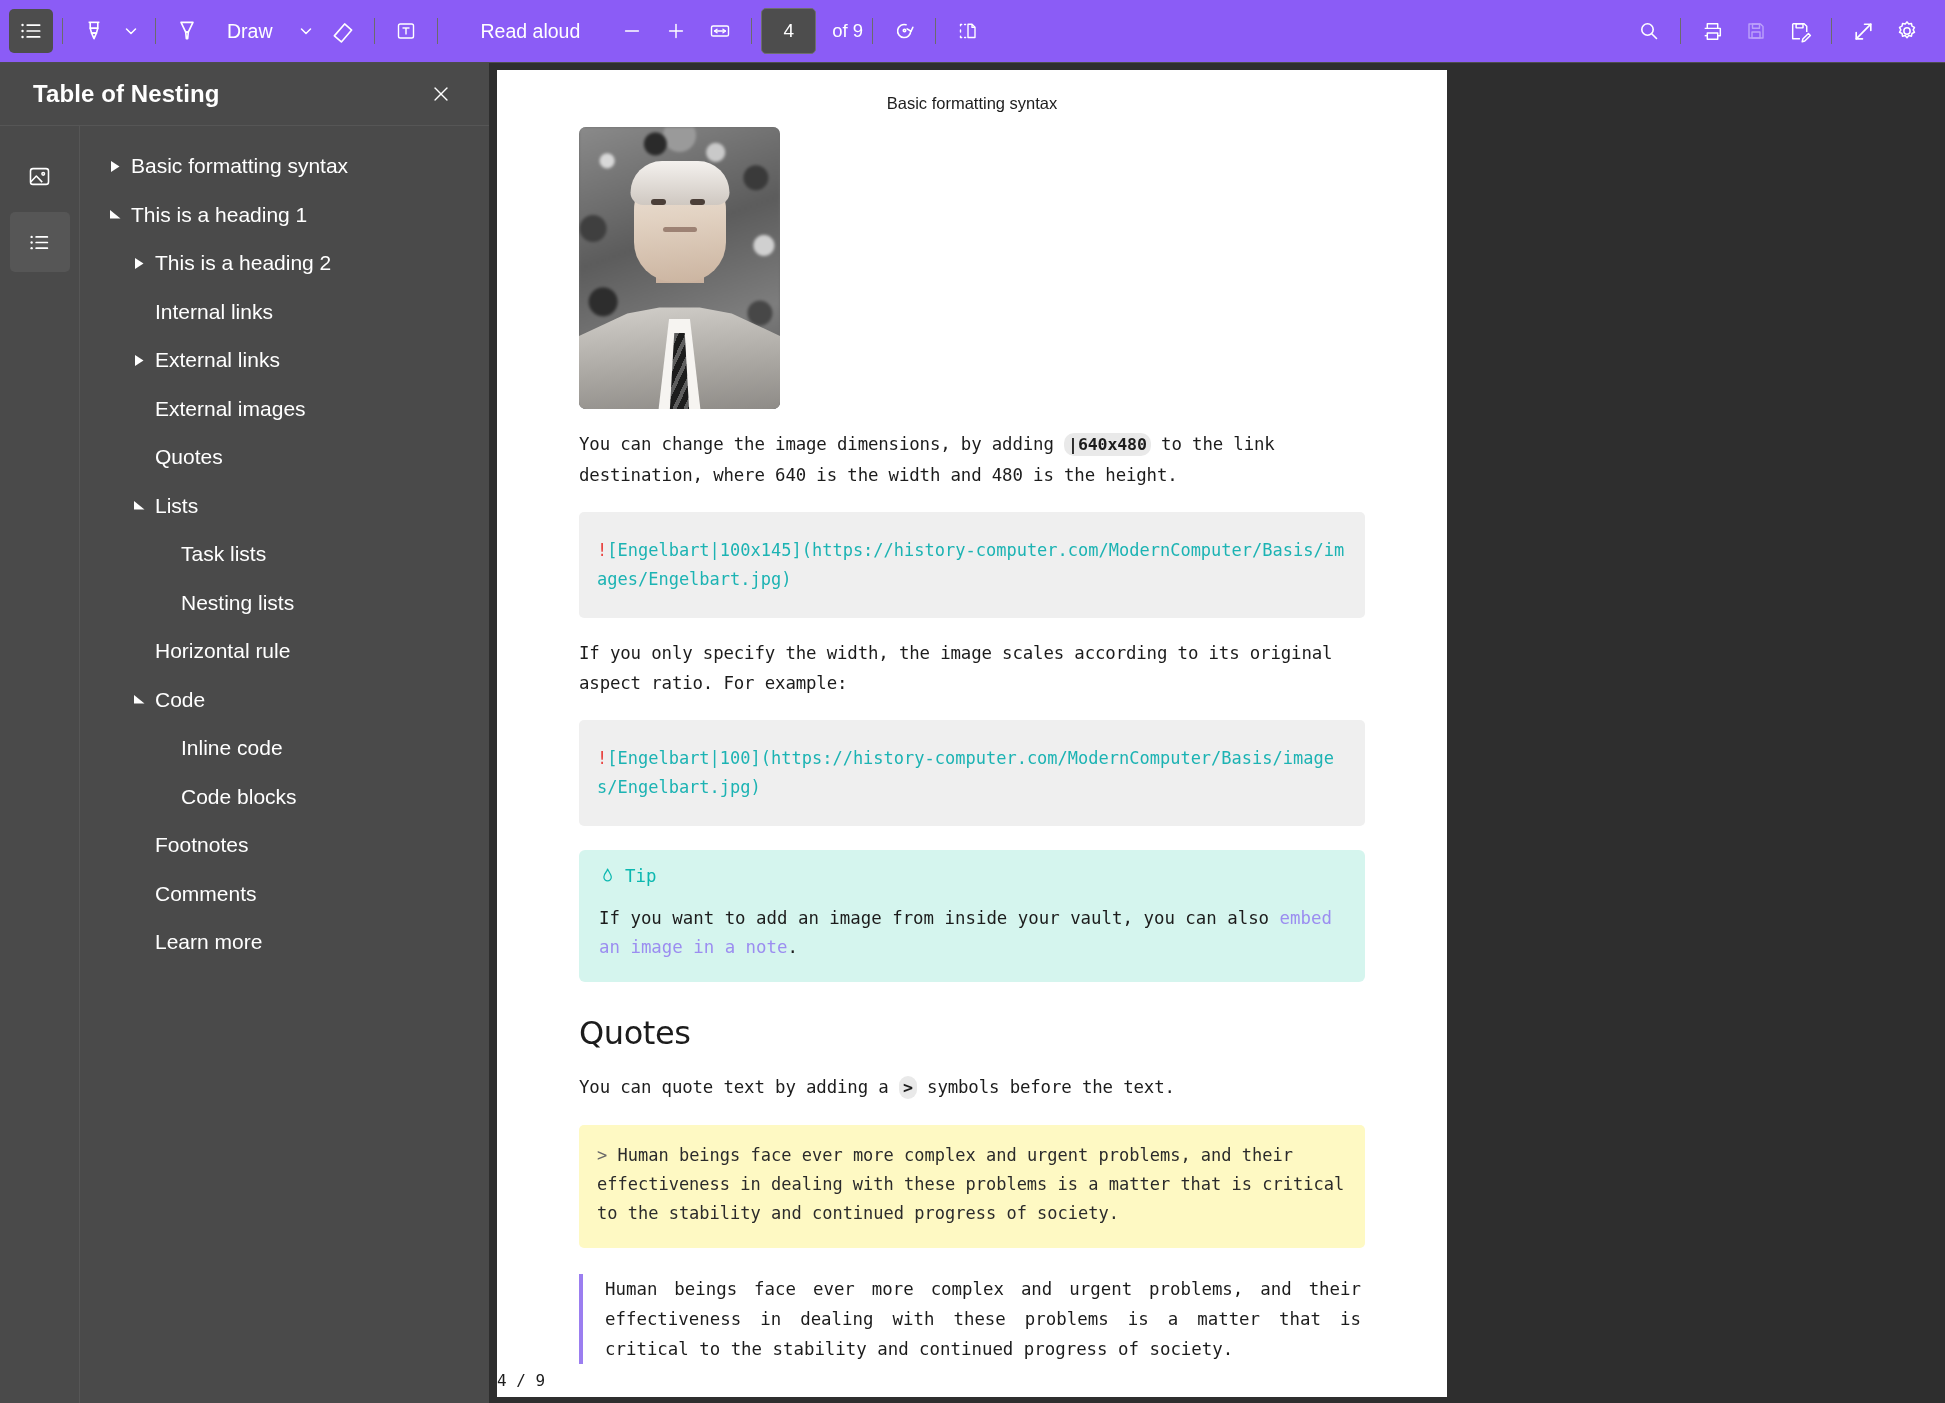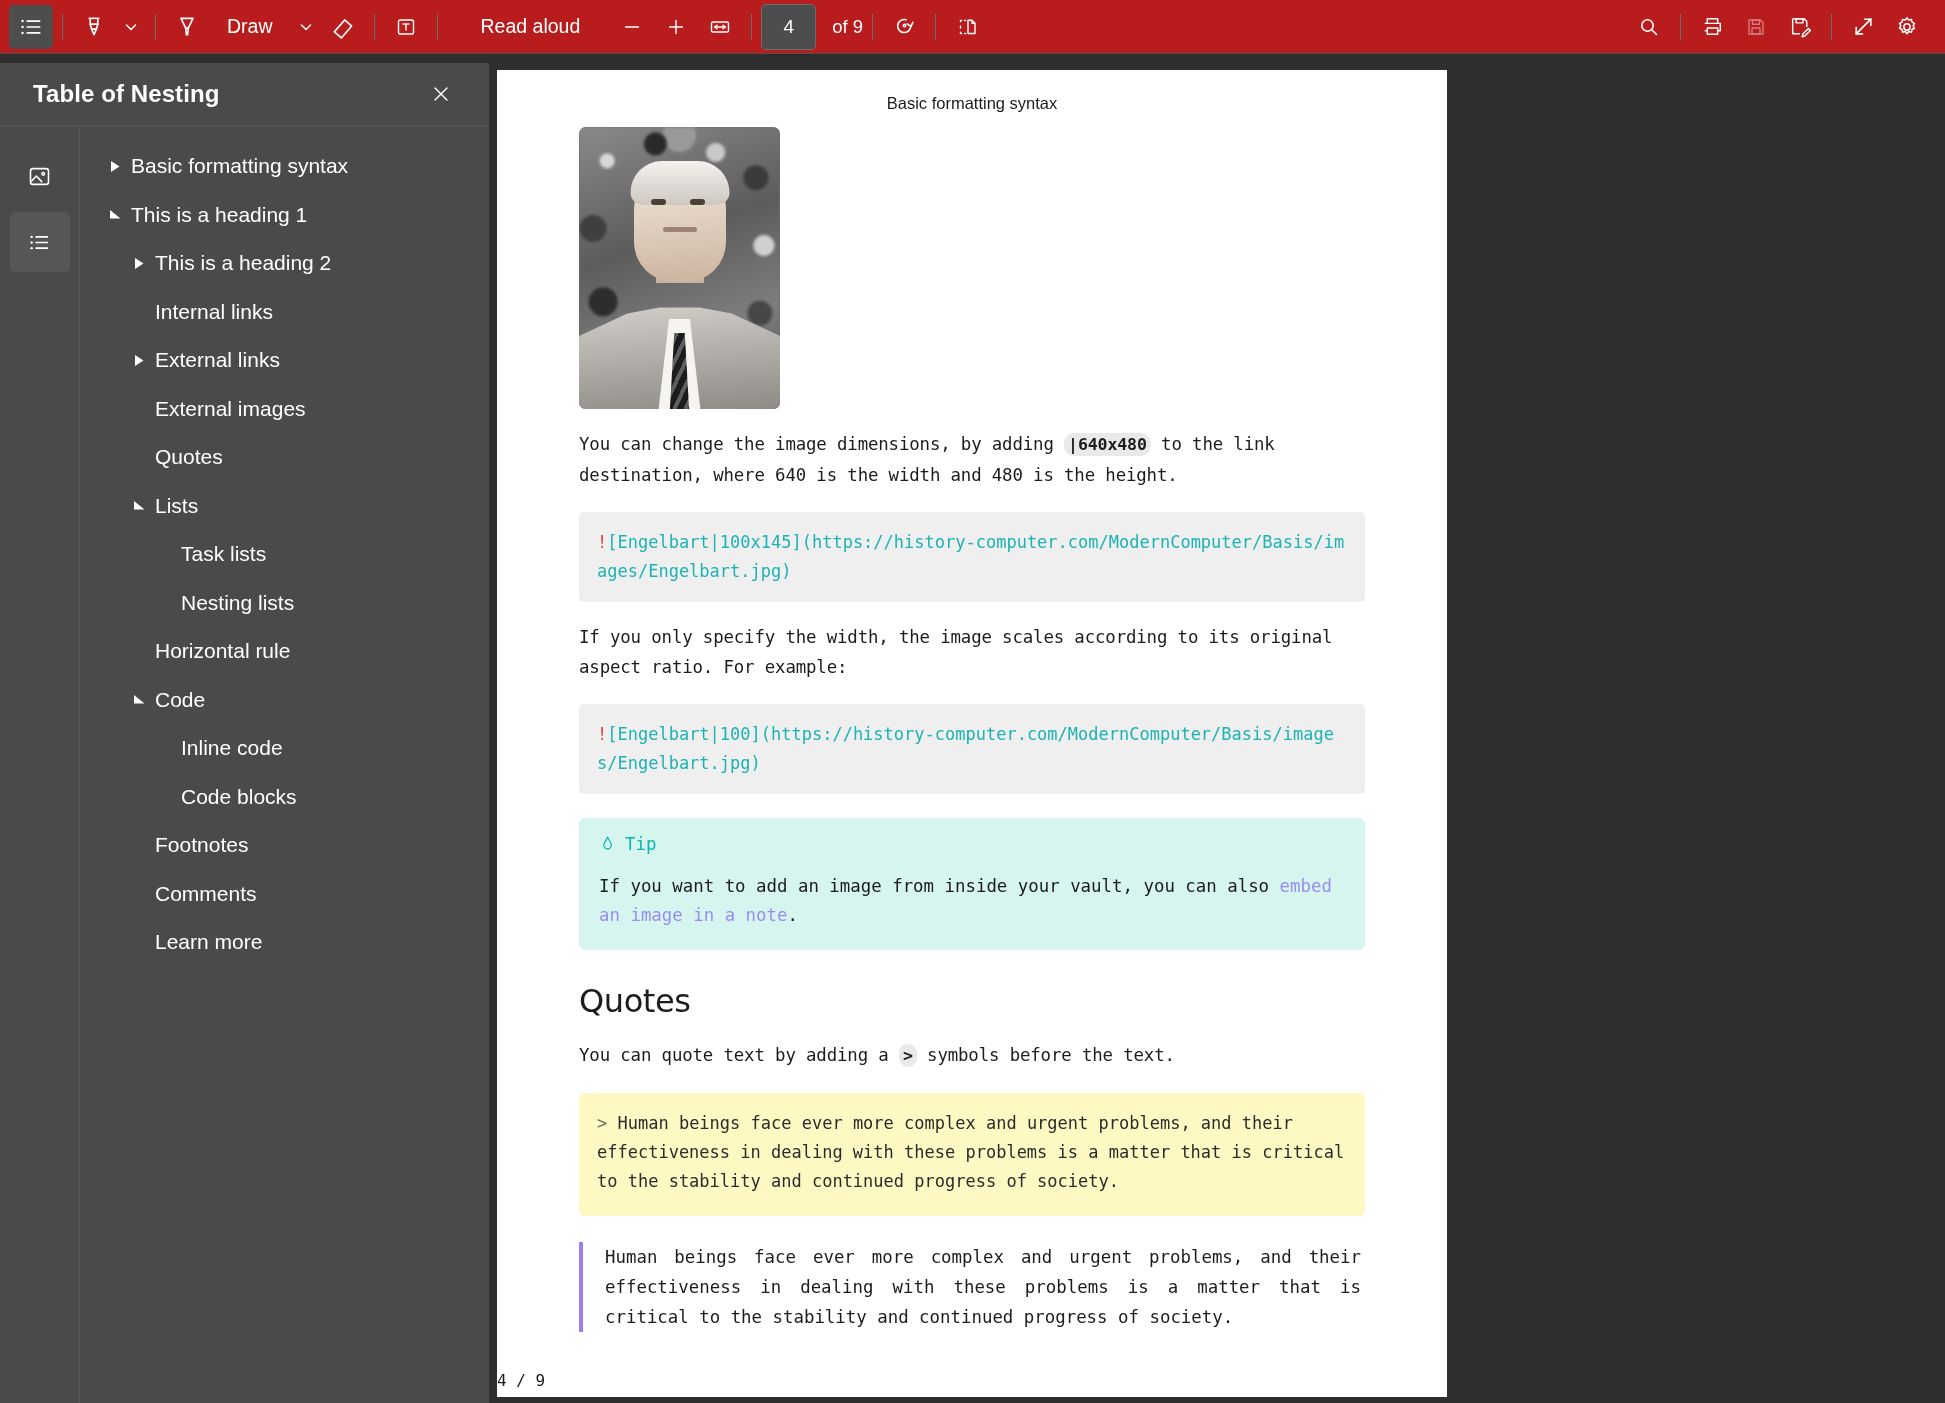--- a/index.html
+++ b/index.html
@@ -6,22 +6,22 @@
   html, body {
     width: 1945px; height: 1403px;
     background: #2e2e2e;
     font-family: "Liberation Sans", sans-serif;
     overflow: hidden;
   }
 
   
   .toolbar {
     position: absolute; top: 0; left: 0;
-    width: 1945px; height: 54px;
-    background: #b91c1c;
+    width: 1945px; height: 63px;
+    background: #8b5cf6;
     display: flex; align-items: center;
     border-bottom: 1px solid #4d4d4d;
     color: #ffffff;
   }
   .tb-left { display: flex; align-items: center; padding-left: 9px; }
   .tb-center { display: flex; align-items: center; margin-left: 10px; }
   .tb-right { display: flex; align-items: center; margin-left: auto; padding-right: 16px; }
 
   .tb-btn {
     height: 44px; min-width: 44px;
@@ -232,21 +232,21 @@
     background: #e9e9e9;
     border-radius: 10px;
     padding: 2px 4px;
     font-family: "DejaVu Sans Mono", monospace;
     font-weight: bold;
     font-size: 16.6px;
   }
   .codeblock {
     background: #efefef;
     border-radius: 5px;
-    padding: 16px 18px;
+    padding: 24px 18px;
     margin-top: 22px;
     font-family: "DejaVu Sans Mono", monospace;
     font-size: 17px;
     line-height: 29px;
     color: #1cb3b3;
     word-break: break-all;
   }
   .cb-bang { color: #e8413e; }
 
   .callout {

